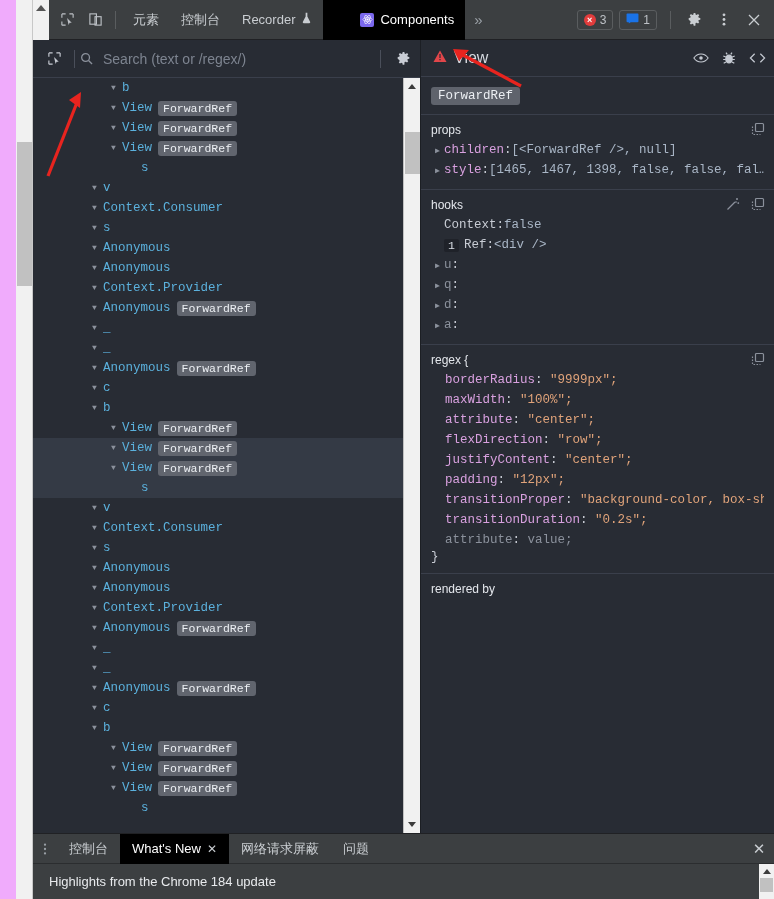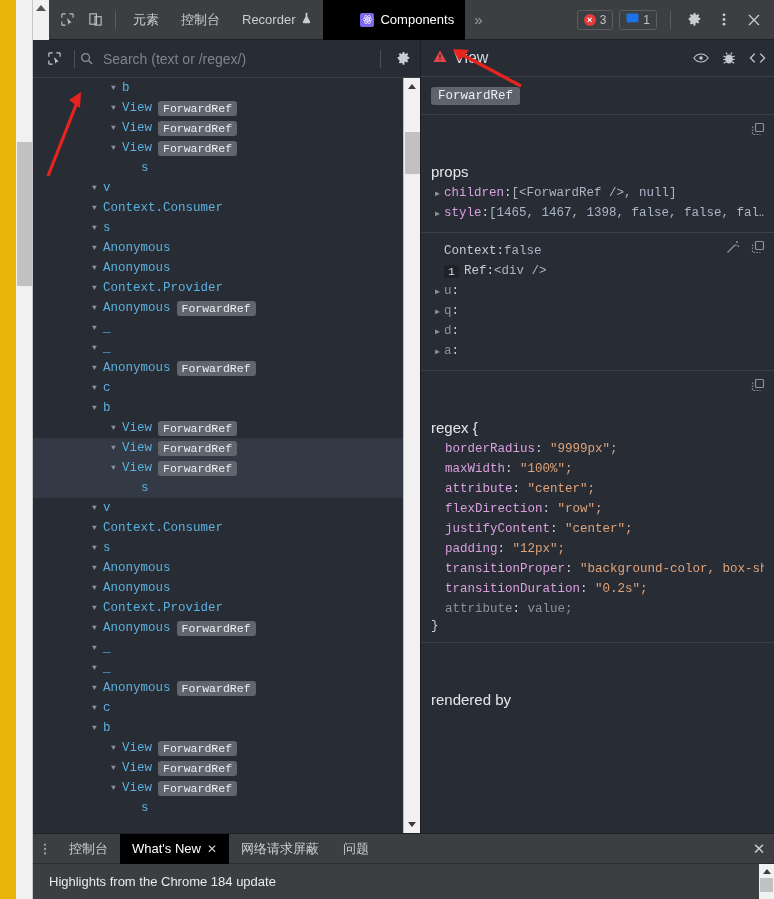--- a/index.html
+++ b/index.html
@@ -5,21 +5,21 @@
   * { box-sizing: border-box; margin: 0; padding: 0; }
   html, body {
     width: 774px; height: 899px;
     background: #000;
     font-family: "Liberation Sans", sans-serif;
     overflow: hidden;
   }
   .app {
     position: relative;
     width: 716px; height: 899px;
-    background: #eab308;
+    background: #f0abfc;
   }
 
   
   .browser-scroll {
     position: absolute; left: 16px; top: 0;
     width: 17px; height: 899px;
     background: #f1f1f1;
     border-right: 1px solid #c8c8c8;
   }
   .browser-scroll .thumb {
@@ -210,21 +210,21 @@
     background: #5f636c; color: #eceff3;
     border-radius: 3px; padding: 2px 7px;
     font-size: 12.5px; font-family: "Liberation Mono", monospace;
   }
   .section {
     padding: 8px 10px 9px 10px;
     border-bottom: 1px solid #3a3f4b;
     position: relative;
   }
   .sec-title {
-    color: #e4e7ec; font-size: 15px; margin-bottom: 3px; margin-top: 40px;
+    color: #e4e7ec; font-size: 12px; margin-bottom: 3px;
   }
   .sec-tools {
     position: absolute; right: 9px; top: 7px;
     display: flex; gap: 11px; color: #8b919c;
   }
   .sec-tools span { cursor: pointer; display:flex; }
   .kv {
     display: flex; align-items: center;
     font-family: "Liberation Mono", monospace;
     font-size: 12.5px; height: 20px;
@@ -651,20 +651,21 @@
               <div class="kv">
                 <span class="tri">▶</span>
                 <span class="k-name">style</span>
                 <span>: </span>
                 <span class="k-val">[1465, 1467, 1398, false, false, fal…</span>
               </div>
             </div>
         </div>
 
         <div class="section">
+          <div class="sec-title">hooks</div>
           <div class="sec-tools">
             <span>
               <svg width="14" height="14" viewBox="0 0 14 14" fill="none" stroke="#8b919c" stroke-width="1.3">
                 <path d="M1.5 12.5L9 5M9.5 4.5l1 1"></path>
                 <path d="M11 1v2M10 2h2M12.3 5.3v1.6M11.5 6.1h1.6" stroke-width="1"></path>
               </svg>
             </span>
             <span>
               <svg width="14" height="14" viewBox="0 0 14 14" fill="none" stroke="#8b919c" stroke-width="1.2">
                 <rect x="4.5" y="1.5" width="8" height="8" rx="1"></rect>

